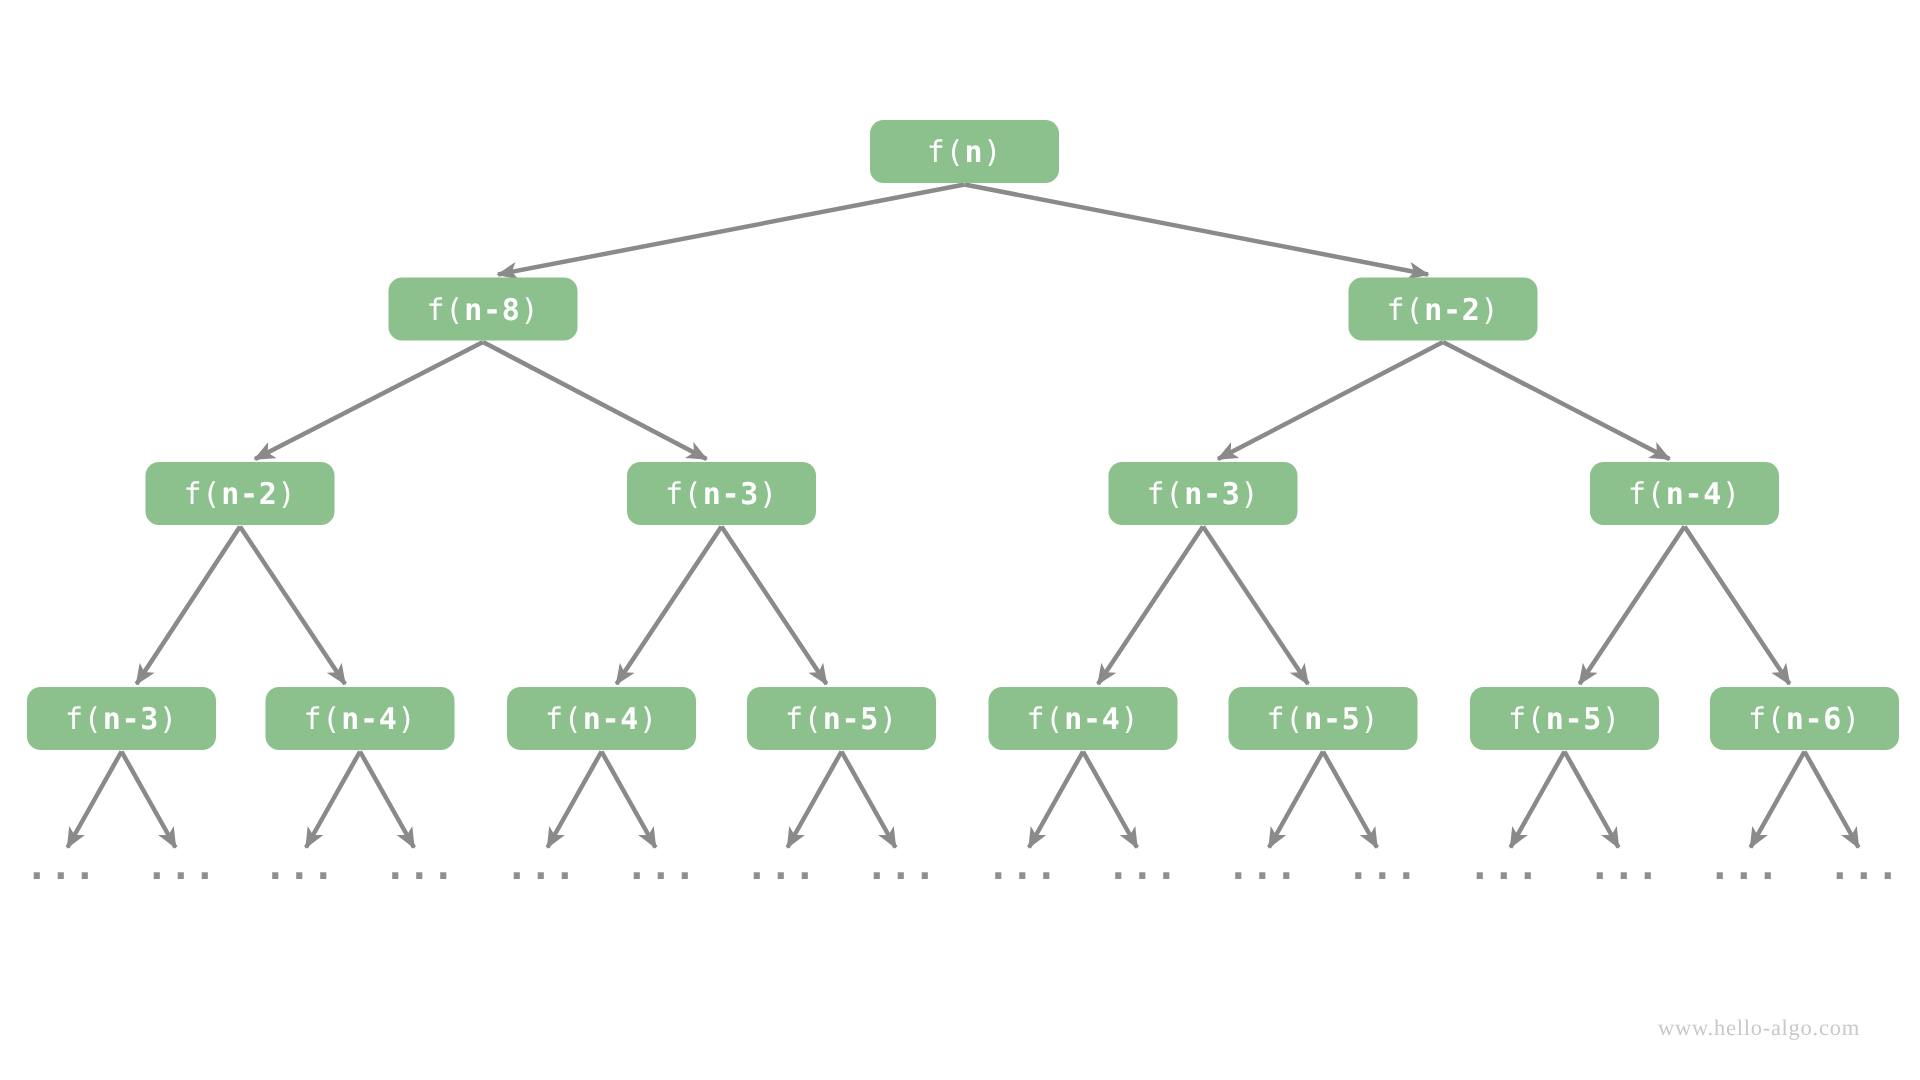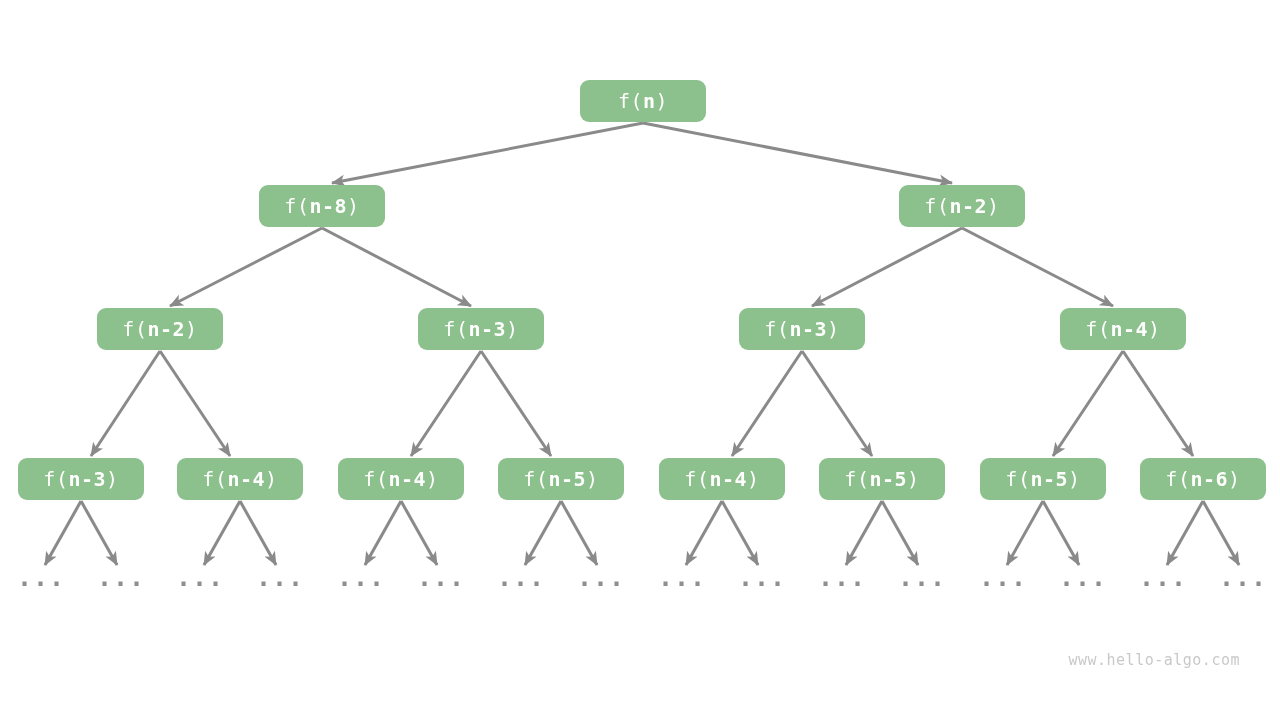--- a/index.html
+++ b/index.html
@@ -47,25 +47,26 @@
     color: var(--dot-color, #8f8f8f);
     font-size: 25px;
     font-weight: 700;
     letter-spacing: 1px;
     line-height: 1;
     user-select: none;
   }
   .watermark {
     position: absolute;
     right: 40px;
-    top: 651px;
+    top: 678px;
     font-size: 15px;
     color: var(--wm-color, #c9c9c9);
     letter-spacing: 0.5px;
     user-select: none;
+    font-family: Liberation Serif, serif;
   }
 </style>
 </head>
 <body>
 
 <div class="stage">
   <svg class="edges" width="1280" height="720" viewBox="0 0 1280 720" xmlns="http://www.w3.org/2000/svg">
     <defs>
       <marker id="arrowhead" markerUnits="userSpaceOnUse" markerWidth="16" markerHeight="14" refX="13" refY="6" orient="auto">
         <path id="arrowhead-path" d="M0,0 L14,6 L0,12 L3.5,6 Z" fill="#8a8a8a"></path>

